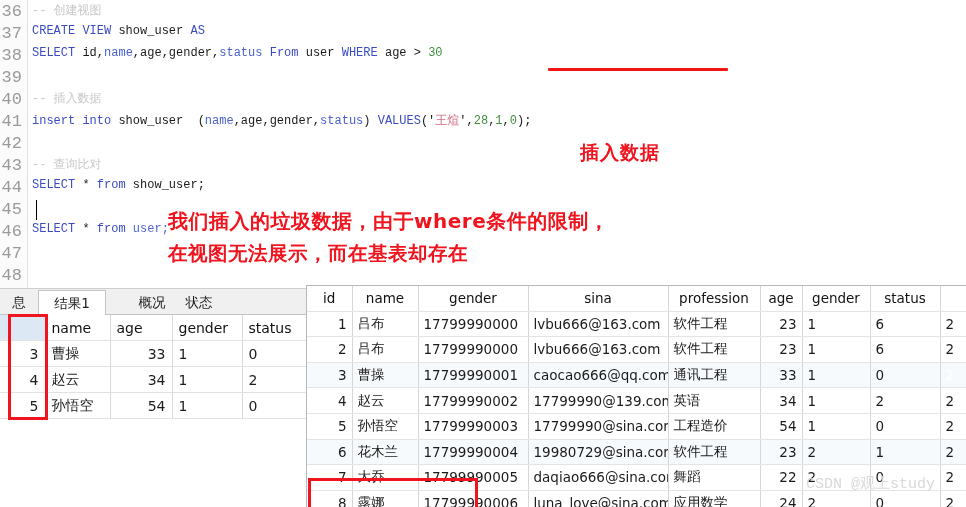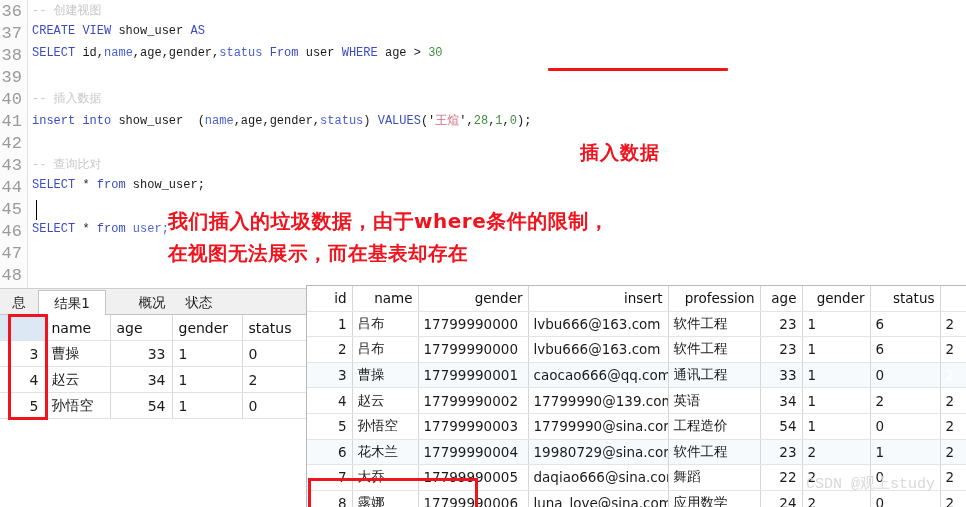--- a/index.html
+++ b/index.html
@@ -96,21 +96,21 @@
   }
   #rt{
     border-collapse:collapse;table-layout:fixed;width:690px;
   }
   #rt th,#rt td{
     border-right:1px solid #d6d6d6;border-bottom:1px solid #e4e4e4;
     font-size:13.5px;height:24.6px;padding:0 5px;
     font-family:"DejaVu Sans","Liberation Sans",sans-serif;
     color:#1b1b1b;white-space:nowrap;overflow:hidden;
   }
-  #rt th{font-weight:normal;text-align:right;background:#ffffff;color:#111;}
+  #rt th{font-weight:normal;text-align:center;background:#ffffff;color:#111;}
   #rt td.numc{text-align:right;}
   #rt tr.alt td{background:#f7fafd;}
   #rt td.sel{background:#0a7ce0;color:#fff;}
 
   
   .red-box{
     position:absolute;border:3px solid #f0141e;pointer-events:none;
   }
 
   
@@ -222,21 +222,21 @@
         <col style="width:42px">
       <col style="width:68px">
         <col style="width:70px">
         <col style="width:57px">
     </colgroup>
     <thead>
         <tr id="rt-head">
           <th>id</th>
           <th>name</th>
           <th>gender</th>
-          <th>insert</th>
+          <th>sina</th>
           <th>profession</th>
           <th>age</th>
           <th>gender</th>
           <th>status</th>
           <th></th>
         </tr>
       </thead>
     <tbody id="rt-body">
         <tr>
           <td class="numc">1</td>

